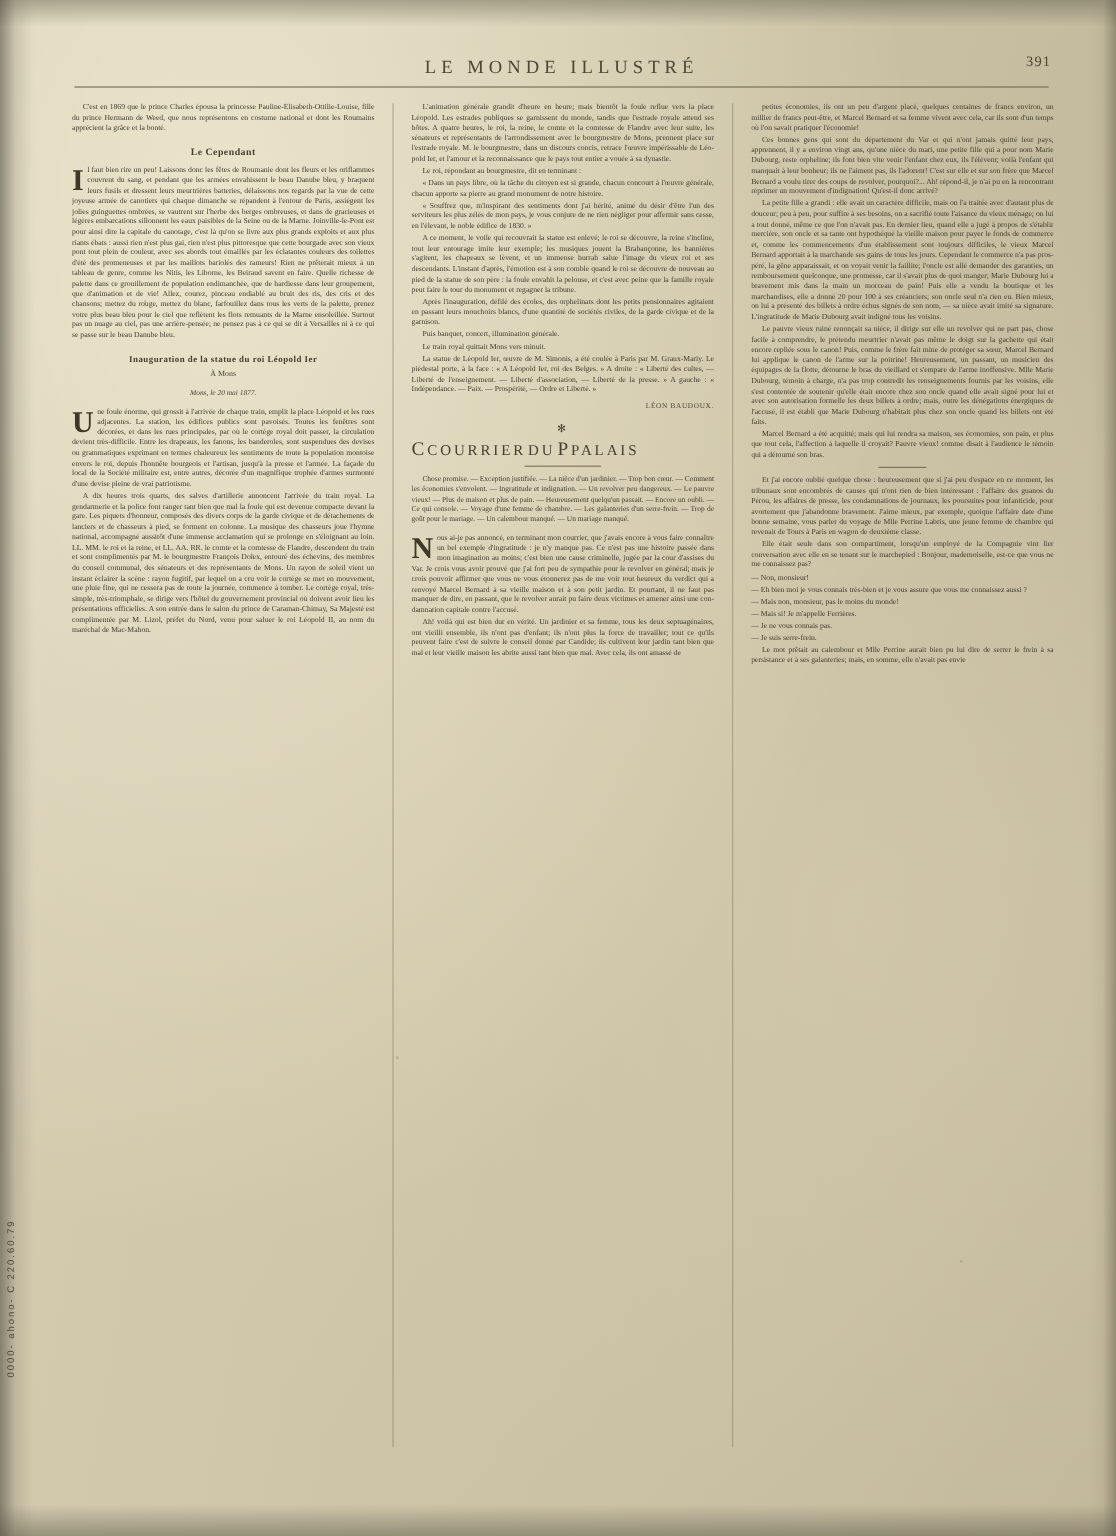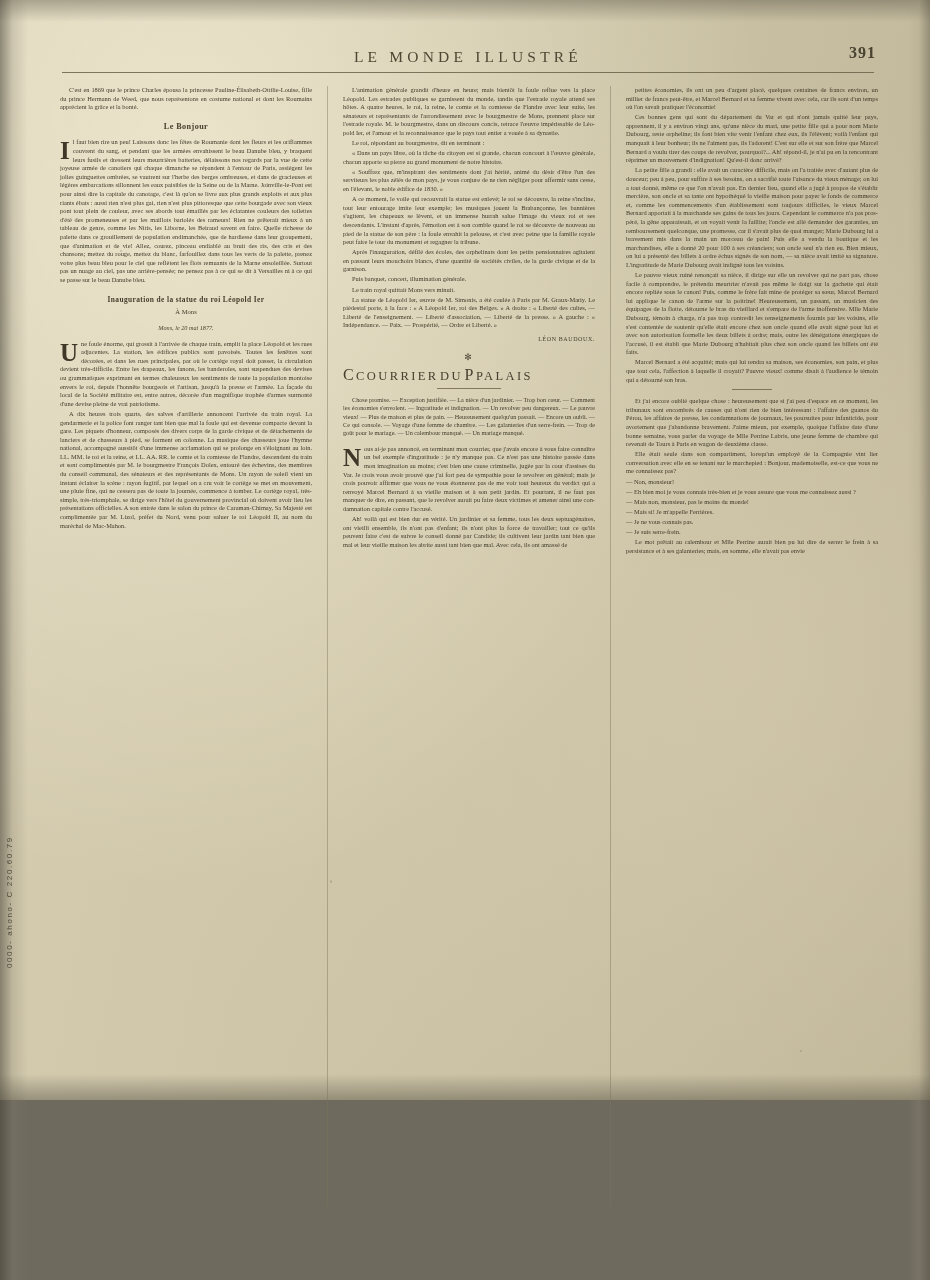--- a/index.html
+++ b/index.html
@@ -10,21 +10,21 @@
   body {
     width: 930px;
     height: 1280px;
     overflow: hidden;
     font-family: "Liberation Serif", serif;
   }
   .page {
     position: absolute;
     left: 0; top: 0;
     width: 930px;
-    height: 1100px;
+    height: 1280px;
     background: #cdc4a8;
     background-image:
       radial-gradient(ellipse at 20% 15%, rgba(255,250,228,0.55), rgba(255,250,228,0) 55%),
       radial-gradient(ellipse at 78% 60%, rgba(214,203,176,0.6), rgba(214,203,176,0) 60%),
       linear-gradient(100deg, #d6cdb2 0%, #cfc6a9 40%, #c6bda0 75%, #bfb597 100%);
     box-sizing: border-box;
   }
   .scan-edge-left {
     position: absolute;
     left: 0; top: 0;
@@ -64,22 +64,22 @@
   .masthead .title {
     font-family: "Liberation Serif", serif;
     font-size: 15.5px;
     letter-spacing: 4.2px;
     color: #4e4733;
     display: inline-block;
   }
   .folio {
     position: absolute;
     right: 54px; top: 44px;
-    font-size: 16px;
-    font-weight: bold;
+    font-size: 12px;
+    font-weight: normal;
     color: #4a4331;
     letter-spacing: 1px;
   }
   .rule-top {
     position: absolute;
     left: 62px; top: 72px;
     width: 812px;
     height: 1px;
     background: #6a6149;
     opacity: 0.85;
@@ -245,21 +245,21 @@
   <div class="folio">391</div>
   <div class="rule-top"></div>
 
   <div class="cols">
     <div class="vrule v1"></div>
     <div class="vrule v2"></div>
 
     <div class="col c1">
       <p>C'est en 1869 que le prince Charles épousa la prin­cesse Pauline-Élisabeth-Ottilie-Louise, fille du prince Hermann de Weed, que nous représentons en costume national et dont les Roumains apprécient la grâce et la bonté.</p>
 
-      <h2 class="sect">Le Bonjour</h2>
+      <h2 class="sect">Le Cependant</h2>
 
       <p class="noind"><span class="dropcap">I</span><span>l faut bien rire un peu! Laissons donc les fêtes de Roumanie dont les fleurs et les oriflammes couvrent du sang, et pendant que les armées envahissent le beau Danube bleu, y braquent leurs fusils et dressent leurs meurtrières batteries, délaissons nos regards par la vue de cette joyeuse ar­mée de canotiers qui chaque dimanche se répandent à l'entour de Paris, assiègent les jolies guinguettes om­brées, se vautrent sur l'herbe des berges ombreuses, et dans de gracieuses et légères embarcations sillon­nent les eaux paisibles de la Seine ou de la Marne. Joinville-le-Pont est pour ainsi dire la capitale du ca­notage, c'est là qu'on se livre aux plus grands exploits et aux plus riants ébats : aussi rien n'est plus gai, rien n'est plus pittoresque que cette bourgade avec son vieux pont tout plein de couleur, avec ses abords tout émaillés par les éclatantes couleurs des toilettes d'été des promeneuses et par les maillots bariolés des ra­meurs! Rien ne prêterait mieux à un tableau de genre, comme les Nitis, les Liborne, les Beiraud savent en faire. Quelle richesse de palette dans ce grouillement de population endimanchée, que de hardiesse dans leur groupement, que d'animation et de vie! Allez, courez, pinceau endiablé au bruit des ris, des cris et des chansons; mettez du rouge, mettez du blanc, far­fouillez dans tous les verts de la palette, prenez votre plus beau bleu pour le ciel que reflètent les flots re­muants de la Marne ensoleillée. Surtout pas un nuage au ciel, pas une arrière-pensée; ne pensez pas à ce qui se dit à Versailles ni à ce qui se passe sur le beau Danube bleu.</span></p>
 
       <h2 class="sect small">Inauguration de la statue du roi Léopold Ier</h2>
       <div class="subtitle">À Mons</div>
       <div class="dateline">Mons, le 20 mai 1877.</div>
 
       <p class="noind"><span class="dropcap">U</span><span>ne foule énorme, qui grossit à l'arrivée de chaque train, emplit la place Léopold et les rues adjacentes. La station, les édifices pu­blics sont pavoisés. Toutes les fenêtres sont décorées, et dans les rues principales, par où le cortège royal doit passer, la circulation devient très-difficile. Entre les drapeaux, les fanons, les banderoles, sont suspendues des devises ou grammatiques exprimant en termes chaleureux les sentiments de toute la popu­lation montoise envers le roi, depuis l'honnête bour­geois et l'artisan, jusqu'à la presse et l'armée. La façade du local de la Société militaire est, entre autres, déco­rée d'un magnifique trophée d'armes surmonté d'une devise pleine de vrai patriotisme.</span></p>
       <p>A dix heures trois quarts, des salves d'artillerie an­noncent l'arrivée du train royal. La gendarmerie et la police font ranger tant bien que mal la foule qui est devenue compacte devant la gare. Les piquets d'hon­neur, composés des divers corps de la garde civique et de détachements de lanciers et de chasseurs à pied, se forment en colonne. La musique des chasseurs joue l'hymne national, accompagné aussitôt d'une immense acclamation qui se prolonge en s'éloignant au loin. LL. MM. le roi et la reine, et LL. AA. RR. le comte et la comtesse de Flandre, descendent du train et sont complimentés par M. le bourgmestre François Dolex, entouré des échevins, des membres du conseil commu­nal, des sénateurs et des représentants de Mons. Un rayon de soleil vient un instant éclairer la scène : rayon fugitif, par lequel on a cru voir le cortège se met en mouvement, une pluie fine, qui ne cessera pas de toute la journée, commence à tomber. Le cortège royal, très-simple, très-triomphale, se dirige vers l'hôtel du gouvernement pro­vincial où doivent avoir lieu les présentations officielles. A son entrée dans le salon du prince de Caraman-Chi­may, Sa Majesté est complimentée par M. Lizol, préfet du Nord, venu pour saluer le roi Léopold II, au nom du maréchal de Mac-Mahon.</p>
     </div>

